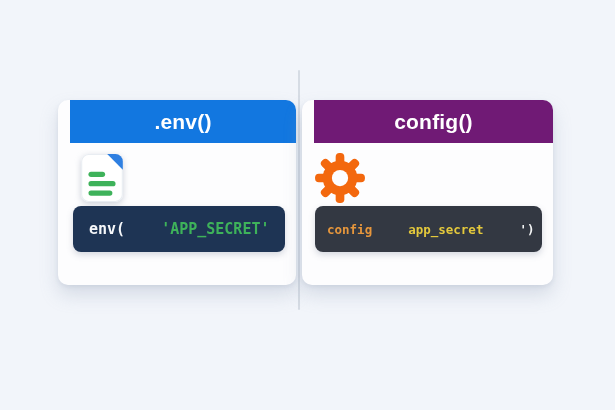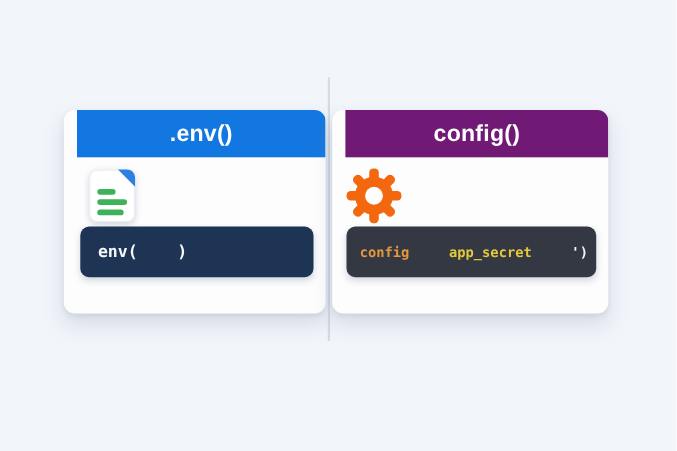--- a/index.html
+++ b/index.html
@@ -92,21 +92,21 @@
           <rect x="5" y="2" width="40" height="46" rx="7" fill="#ffffff"></rect>
           <rect x="5.5" y="2.5" width="39" height="45" rx="6.5" fill="none" stroke-width="1" stroke="#e9edf2"></rect>
           <path d="M30 2 H38 A7 7 0 0 1 45 9 V17 Z" fill="#2e7fe1"></path>
           <g fill="#3eb25a">
             <rect x="12" y="19" width="16" height="5" rx="2.5"></rect>
             <rect x="12" y="28" width="26" height="5" rx="2.5"></rect>
             <rect x="12" y="37" width="23" height="5" rx="2.5"></rect>
           </g>
         </svg>
       </div>
-      <div class="code-chip" style="background: rgb(30, 52, 84);"><span style="color: rgb(245, 247, 250);">env(</span><span style="color: rgb(245, 247, 250);">)</span></div>
+      <div class="code-chip" style="background: rgb(30, 52, 84);"><span style="color: rgb(245, 247, 250);">env(</span><span style="color: rgb(62, 178, 90);">'APP_SECRET'</span><span style="color: rgb(245, 247, 250);">)</span></div>
     </div>
   </div>
 
   <div class="card config">
     <div class="card-header" style="background: #701a75;">
       <span>config()</span>
     </div>
     <div class="card-body">
       <div class="icon-wrap">
         <svg viewBox="0 0 48 48" width="52" height="52">

